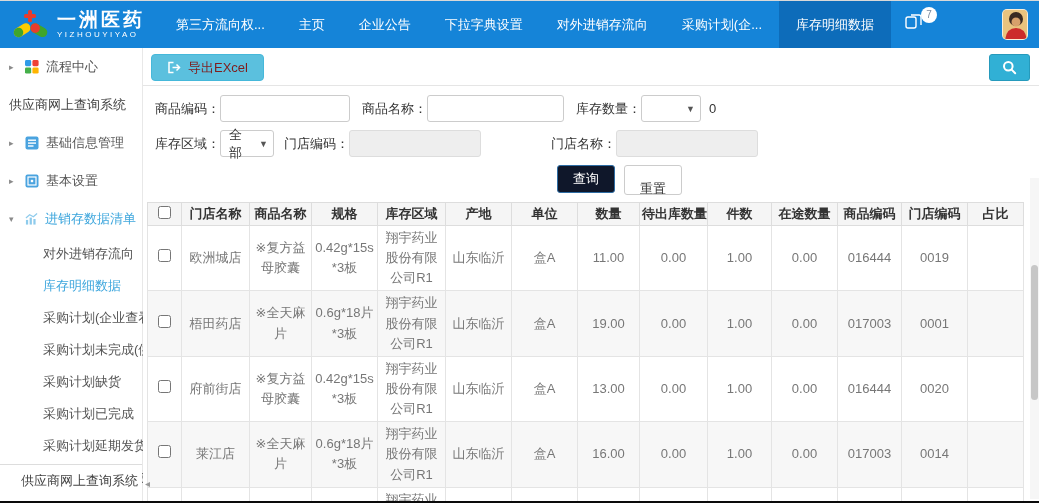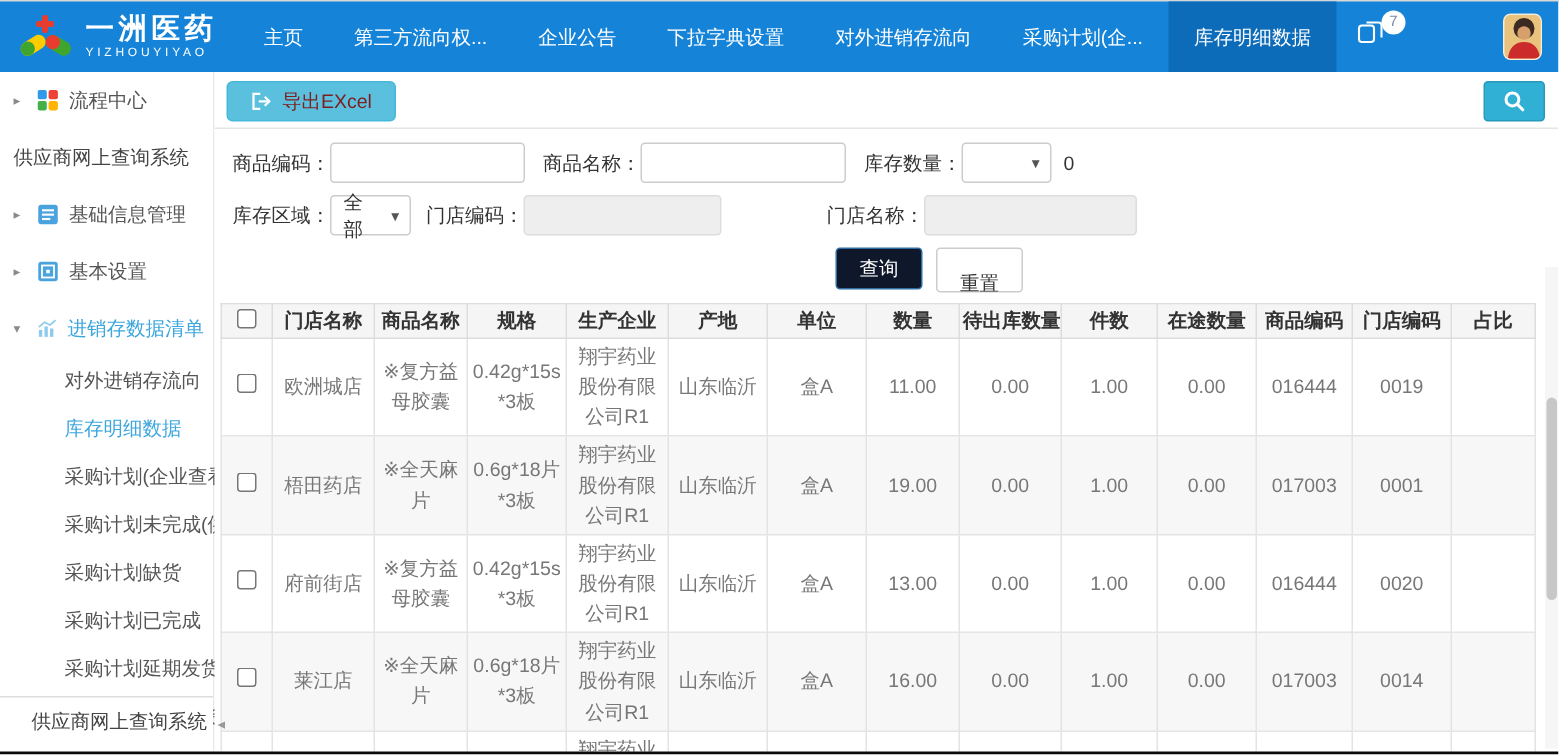--- a/index.html
+++ b/index.html
@@ -95,22 +95,22 @@
         <rect x="20" y="17.5" width="18" height="9.5" rx="4.75" fill="#3fa52c"></rect>
         <rect x="20" y="17.5" width="9.5" height="9.5" rx="4.75" fill="#e83c2e"></rect>
       </g>
     </svg>
     <div class="brand-text">
       <div class="t1">一洲医药</div>
       <div class="t2">YIZHOUYIYAO</div>
     </div>
   </div>
   <nav class="nav-items">
+    <a class="nav-item">第三方流向权...</a>
     <a class="nav-item">主页</a>
-    <a class="nav-item">第三方流向权...</a>
     <a class="nav-item">企业公告</a>
     <a class="nav-item">下拉字典设置</a>
     <a class="nav-item">对外进销存流向</a>
     <a class="nav-item">采购计划(企...</a>
     <a class="nav-item active">库存明细数据</a>
     <div class="nav-notify">
       <svg width="22" height="22" viewBox="0 0 22 22">
         <rect x="3" y="6" width="10" height="11" rx="2" fill="none" stroke="#fff" stroke-width="1.4"></rect>
         <path d="M8 4 h8 a2 2 0 0 1 2 2 v8" fill="none" stroke="#fff" stroke-width="1.4"></path>
       </svg>
@@ -244,21 +244,21 @@
           <col style="width:64px">
         <col style="width:66px">
           <col style="width:56px">
       </colgroup>
       <thead>
         <tr>
           <th><input type="checkbox" style=""></th>
           <th>门店名称</th>
           <th>商品名称</th>
           <th>规格</th>
-          <th>生产企业</th>
+          <th>库存区域</th>
           <th>产地</th>
           <th>单位</th>
           <th>数量</th>
           <th>待出库数量</th>
           <th>件数</th>
           <th>在途数量</th>
           <th>商品编码</th>
           <th>门店编码</th>
           <th>占比</th>
         </tr>

